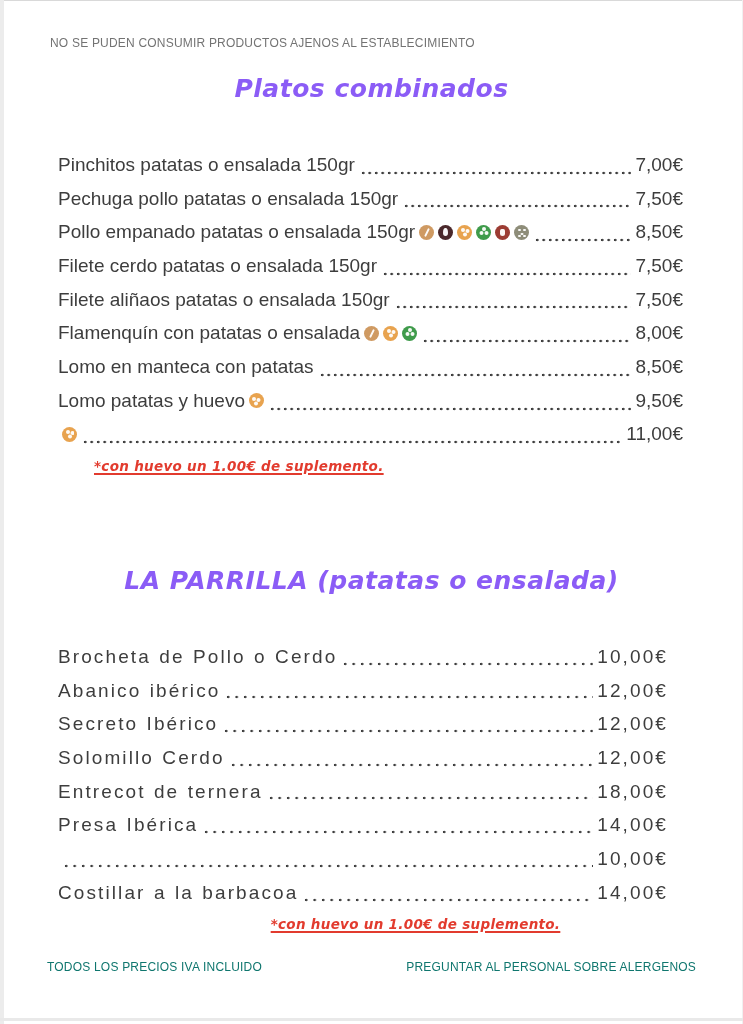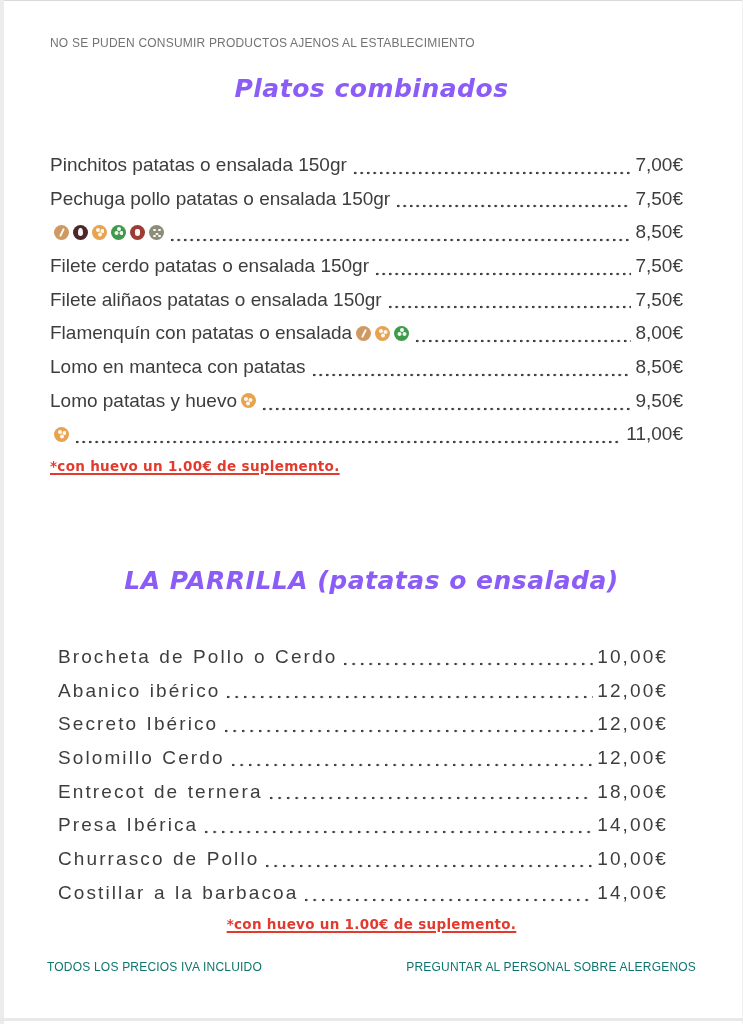--- a/index.html
+++ b/index.html
@@ -27,21 +27,21 @@
     font-family:"DejaVu Sans",sans-serif;
     font-weight:800;font-style:italic;
     font-size:25px;letter-spacing:.5px;
     color:#8b5cf6;
     text-decoration-thickness:2px;
     text-underline-offset:4px;
   }
   .title-1{top:74px;}
   .title-2{top:566px;}
 
-  .items{position:absolute;left:50px;}
+  .items{position:absolute;left:58px;}
   .items-1{top:148px;right:60px;}
   .items-2{top:640px;left:47px;right:75px;margin-left:11px;}
   .row{display:flex;align-items:center;height:33.7px;font-size:19px;}
   .items-2 .row{letter-spacing:2.1px;word-spacing:1px;}
   .nm{white-space:nowrap;}
   .lead{
     flex:1;align-self:flex-end;height:4px;margin:0 4px 7px 6px;
     background-image:radial-gradient(circle at 2px 2px,#3d3d3d 1.25px,transparent 1.6px);
     background-size:6.5px 4px;background-repeat:repeat-x;
   }
@@ -60,26 +60,27 @@
     box-shadow:4.5px 1px 0 #fff,2px 4.5px 0 #fff;}
   .ic-soy::after{left:5.5px;top:2.5px;width:4px;height:4px;border-radius:50%;
     box-shadow:-2.5px 4px 0 #fff,2.5px 4px 0 #fff;}
   .ic-mustard::after{left:5px;top:4px;width:5px;height:7px;border-radius:2px 2px 3px 3px;}
   .ic-sesame::after{left:4px;top:4px;width:2.5px;height:2.5px;border-radius:50%;
     box-shadow:5px 0 0 #fff,2.5px 4px 0 #fff,0 6px 0 #fff,5px 6px 0 #fff;}
 
   .note{
     position:absolute;
     font-family:"DejaVu Sans",sans-serif;
-    font-weight:800;
+    font-weight:800;font-style:italic;
     font-size:13.5px;color:#e23b2e;
     text-decoration:underline;
     text-decoration-thickness:1.5px;
     text-underline-offset:2px;
     letter-spacing:.3px;
+    margin-left:44px;
   }
   .note-1{left:50px;top:458px;}
   .note-2{left:0;top:916px;width:100%;text-align:center;}
 
   .footer{
     position:absolute;left:47px;right:47px;top:960px;
     display:flex;justify-content:space-between;
     font-size:12px;color:#0f766e;letter-spacing:.2px;
   }
 </style>
@@ -100,20 +101,21 @@
         <span class="nm">Pinchitos patatas o ensalada 150gr</span>
         <span class="lead"></span>
         <span class="pr">7,00€</span>
       </div>
       <div class="row">
         <span class="nm">Pechuga pollo patatas o ensalada 150gr</span>
         <span class="lead"></span>
         <span class="pr">7,50€</span>
       </div>
       <div class="row">
+        <span class="nm">Pollo empanado patatas o ensalada 150gr</span>
         <span class="al ic-gluten" style="background: rgb(207, 154, 98);"></span>
         <span class="al ic-nuts" style="background: rgb(74, 40, 43);"></span>
         <span class="al ic-egg" style="background: rgb(232, 163, 79);"></span>
         <span class="al ic-soy" style="background: rgb(63, 155, 75);"></span>
         <span class="al ic-mustard" style="background: rgb(156, 60, 51);"></span>
         <span class="al ic-sesame" style="background: rgb(142, 141, 121);"></span>
         <span class="lead"></span>
         <span class="pr">8,50€</span>
       </div>
       <div class="row">
@@ -179,21 +181,20 @@
         <span class="nm">Entrecot de ternera</span>
         <span class="lead"></span>
         <span class="pr">18,00€</span>
       </div>
       <div class="row">
         <span class="nm">Presa Ibérica</span>
         <span class="lead"></span>
         <span class="pr">14,00€</span>
       </div>
       <div class="row">
-        <span class="nm">Churrasco de Pollo</span>
         <span class="lead"></span>
         <span class="pr">10,00€</span>
       </div>
       <div class="row">
         <span class="nm">Costillar a la barbacoa</span>
         <span class="lead"></span>
         <span class="pr">14,00€</span>
       </div>
     </div>
   <div class="note note-2">*con huevo un 1.00€ de suplemento.</div>

